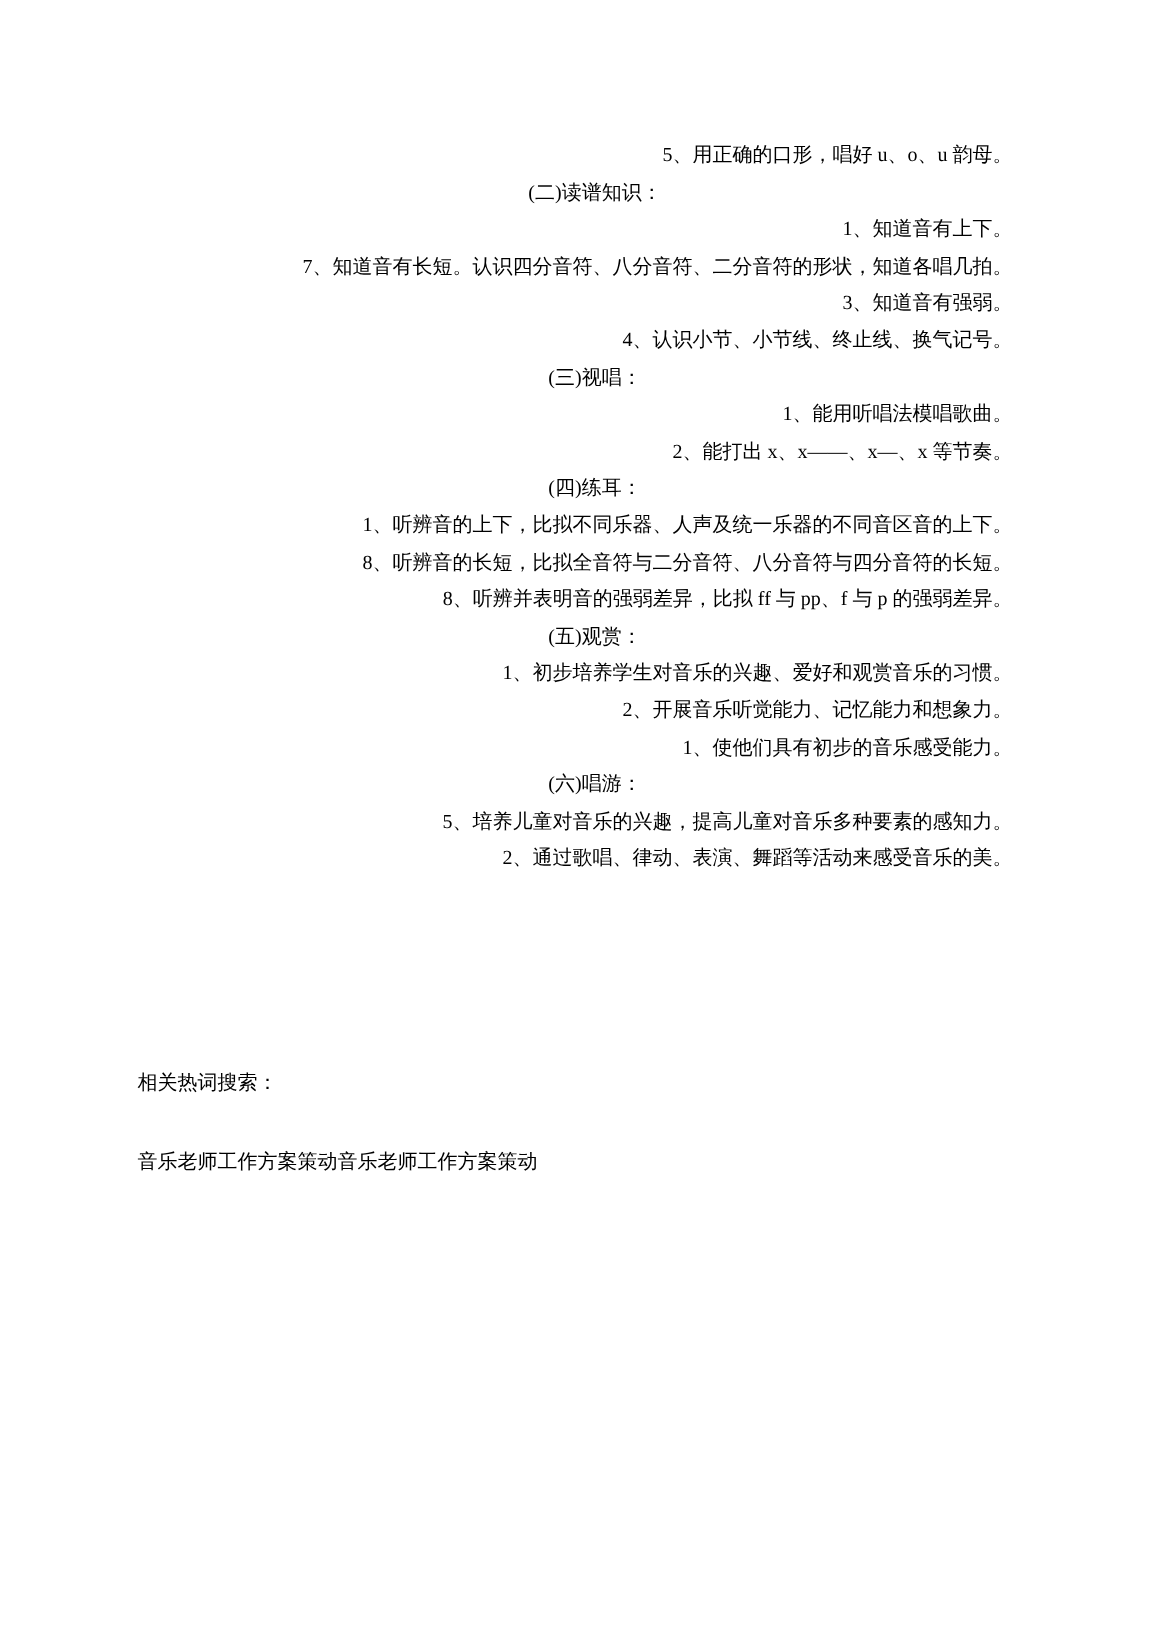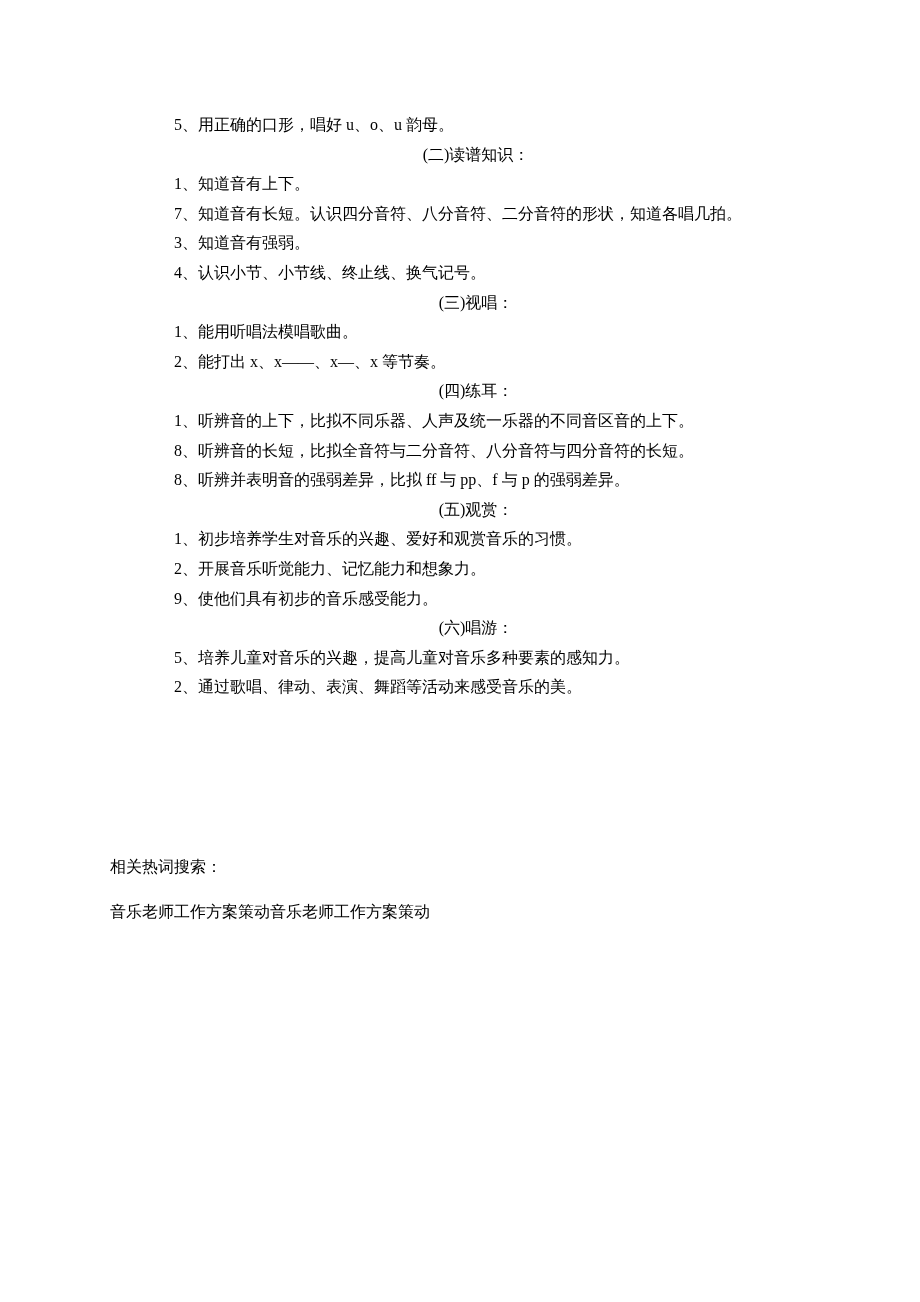--- a/index.html
+++ b/index.html
@@ -12,33 +12,34 @@
       height: 1302px;
       background: #ffffff;
       font-family: "SimSun", "宋体", serif;
       font-size: 16px;
       color: #000000;
       line-height: 1.85;
       padding: 110px 110px 0 110px;
     }
     .indent-2 {
       text-indent: 4em;
+      text-align: right;
     }
     .indent-1 {
       text-indent: 2em;
       text-align: center;
     }
     .spacer {
       height: 150px;
     }
     .centered {
       text-indent: 0;
     }
     .final-line {
-      margin-top: 16px;
+      margin-top: 34px;
       text-indent: 0;
     }
   </style>
 </head>
 <body>
 
 <p class="indent-2">5、用正确的口形，唱好 u、o、u 韵母。</p>
 <p class="indent-1">(二)读谱知识：</p>
 <p class="indent-2">1、知道音有上下。</p>
 <p class="indent-2">7、知道音有长短。认识四分音符、八分音符、二分音符的形状，知道各唱几拍。</p>
@@ -47,21 +48,21 @@
 <p class="indent-1">(三)视唱：</p>
 <p class="indent-2">1、能用听唱法模唱歌曲。</p>
 <p class="indent-2">2、能打出 x、x——、x—、x 等节奏。</p>
 <p class="indent-1">(四)练耳：</p>
 <p class="indent-2">1、听辨音的上下，比拟不同乐器、人声及统一乐器的不同音区音的上下。</p>
 <p class="indent-2">8、听辨音的长短，比拟全音符与二分音符、八分音符与四分音符的长短。</p>
 <p class="indent-2">8、听辨并表明音的强弱差异，比拟 ff 与 pp、f 与 p 的强弱差异。</p>
 <p class="indent-1">(五)观赏：</p>
 <p class="indent-2">1、初步培养学生对音乐的兴趣、爱好和观赏音乐的习惯。</p>
 <p class="indent-2">2、开展音乐听觉能力、记忆能力和想象力。</p>
-<p class="indent-2">9、使他们具有初步的音乐感受能力。</p>
+<p class="indent-2">1、使他们具有初步的音乐感受能力。</p>
 <p class="indent-1">(六)唱游：</p>
 <p class="indent-2">5、培养儿童对音乐的兴趣，提高儿童对音乐多种要素的感知力。</p>
 <p class="indent-2">2、通过歌唱、律动、表演、舞蹈等活动来感受音乐的美。</p>
 
 <div class="spacer"></div>
 
 <p class="centered">相关热词搜索：</p>
 
 <p class="final-line">音乐老师工作方案策动音乐老师工作方案策动</p>
 

